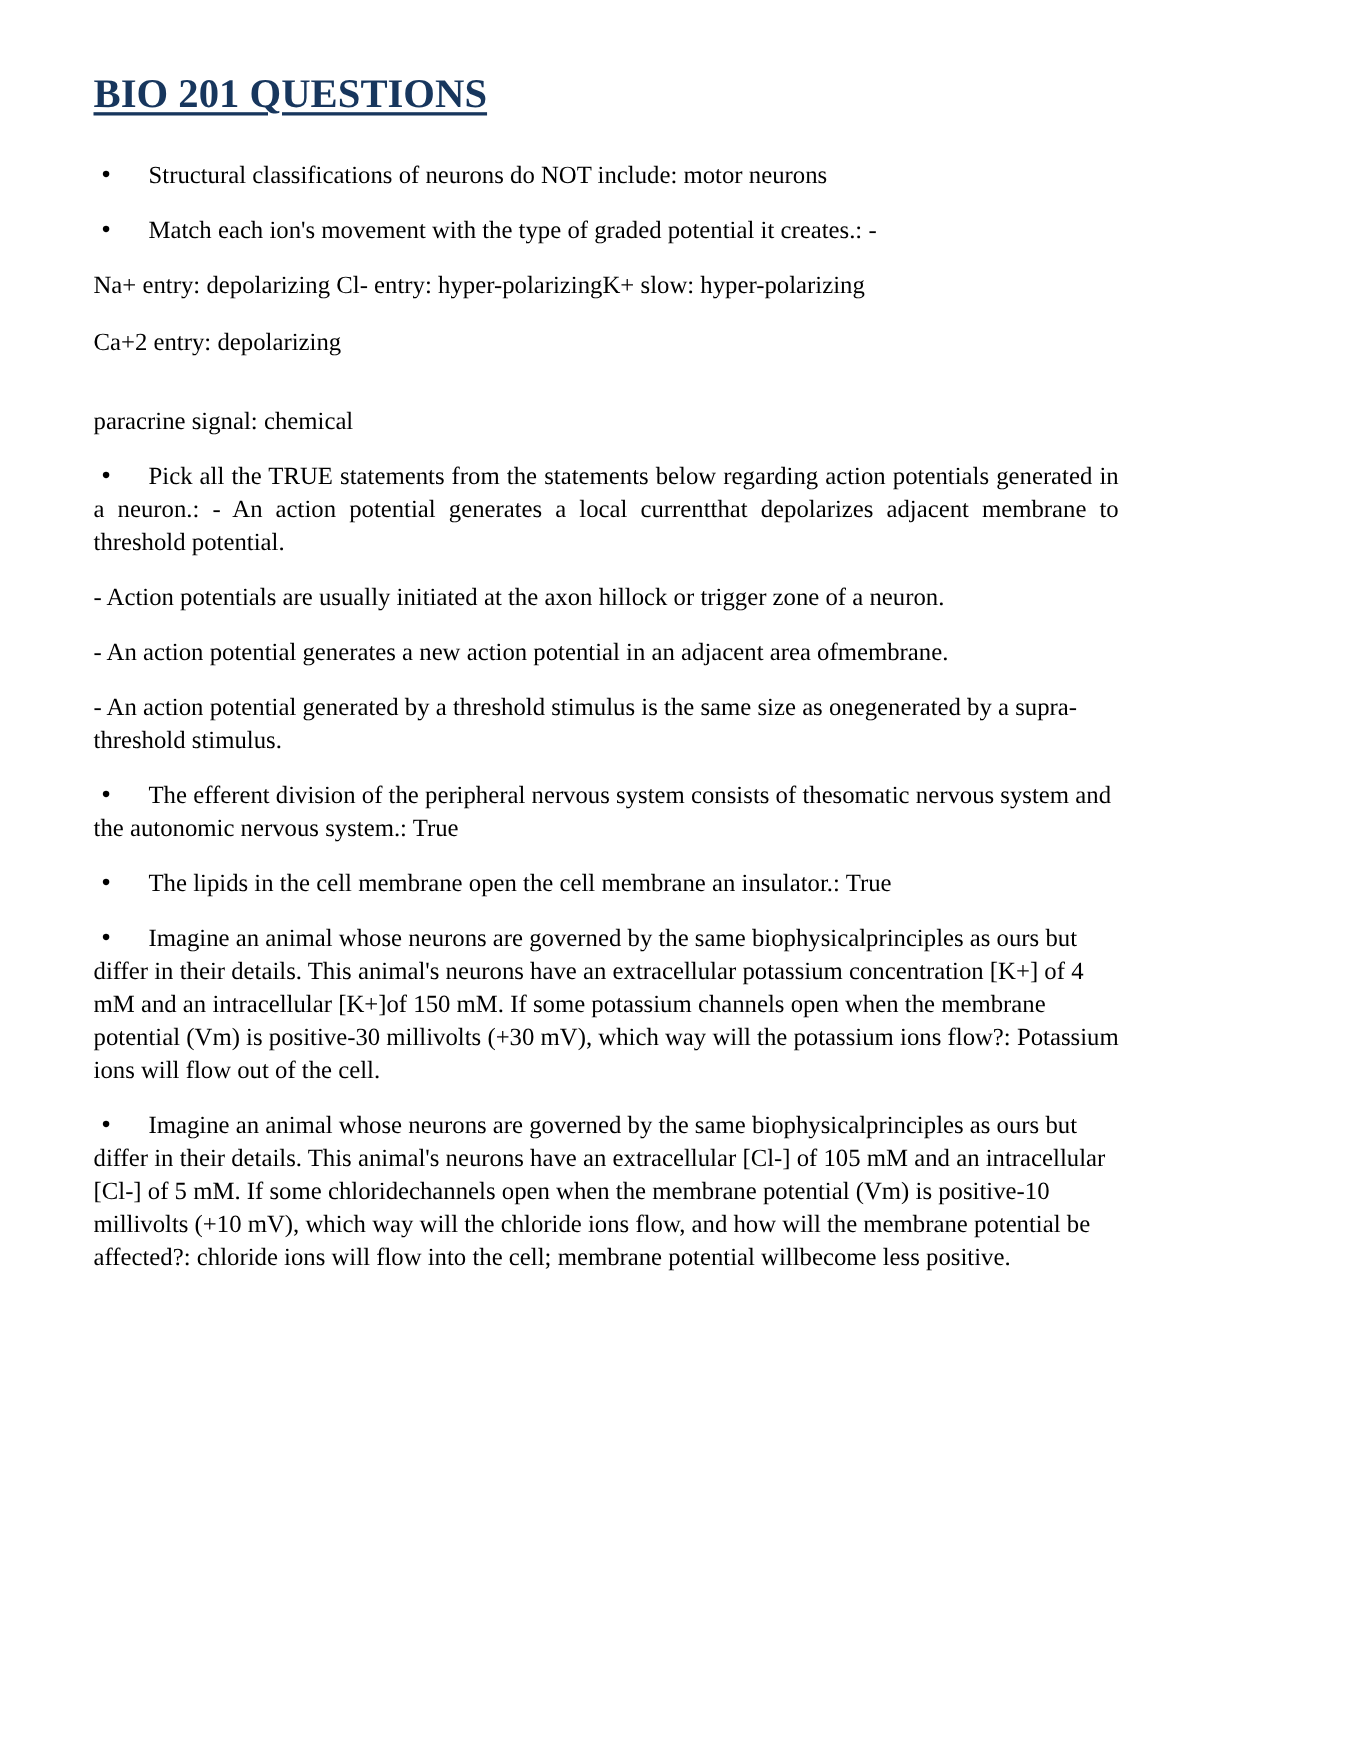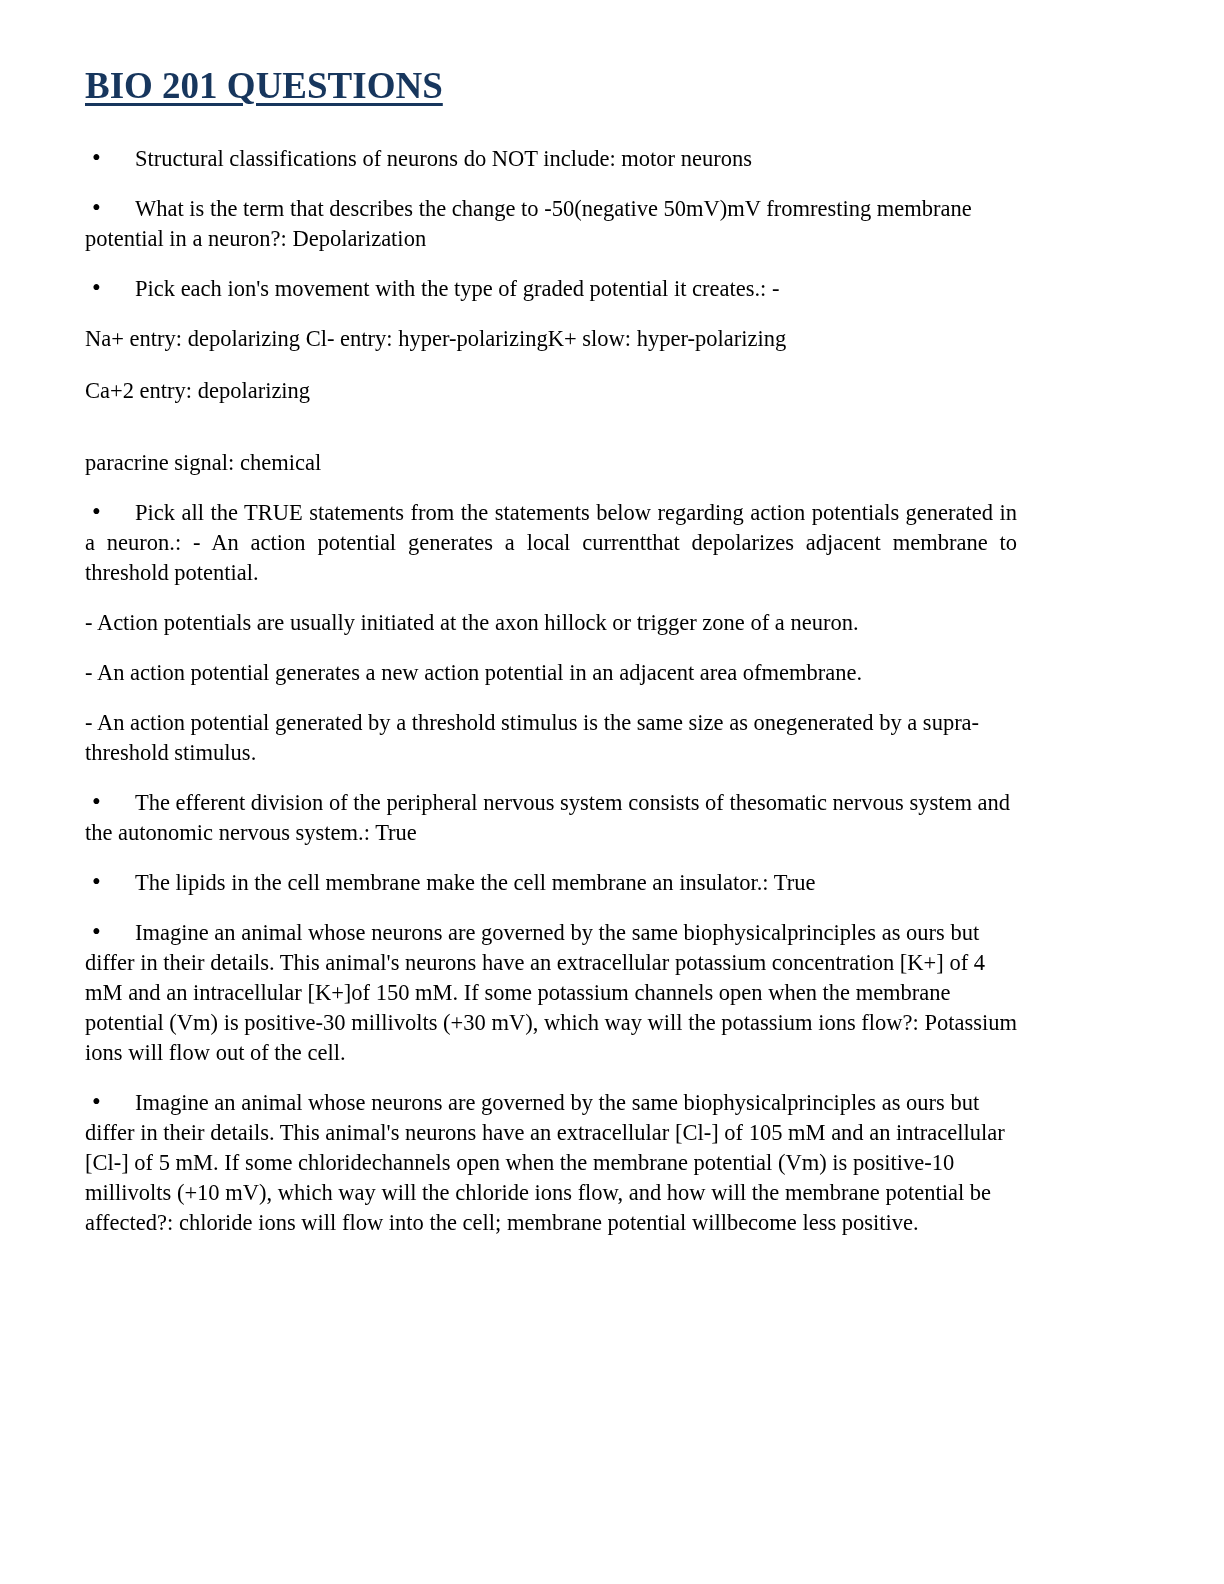--- a/index.html
+++ b/index.html
@@ -51,41 +51,40 @@
 </style>
 </head>
 <body>
 
 <div class="page">
 
   <h1 class="doc-title"><span class="underlined">BIO 201 QUESTIONS</span></h1>
 
   <p class="block bullet"><span class="dot">•</span><span class="txt">Structural classifications of neurons do NOT include: motor neurons</span></p>
 
-  <p class="block bullet"><span class="dot">•</span><span class="txt">What is the term that describes the change to -50(negative 50mV)mV fromresting membrane potential in a neuron?: Depolarization</span></p>
 
-  <p class="block bullet"><span class="dot">•</span><span class="txt">Pick each ion's movement with the type of graded potential it creates.: -</span></p>
+  <p class="block bullet"><span class="dot">•</span><span class="txt">Match each ion's movement with the type of graded potential it creates.: -</span></p>
 
   <p class="block para"><span class="txt">Na+ entry: depolarizing Cl- entry: hyper-polarizingK+ slow: hyper-polarizing</span></p>
 
   <p class="block para gap-lg"><span class="txt">Ca+2 entry: depolarizing</span></p>
 
 
   <p class="block para gap-xl"><span class="txt">paracrine signal: chemical</span></p>
 
   <p class="block bullet justify"><span class="dot">•</span><span class="txt">Pick all the TRUE statements from the statements below regarding action potentials generated in a neuron.: - An action potential generates a local currentthat depolarizes adjacent membrane to threshold potential.</span></p>
 
   <p class="block para"><span class="txt">- Action potentials are usually initiated at the axon hillock or trigger zone of a neuron.</span></p>
 
   <p class="block para"><span class="txt">- An action potential generates a new action potential in an adjacent area ofmembrane.</span></p>
 
   <p class="block para"><span class="txt">- An action potential generated by a threshold stimulus is the same size as onegenerated by a supra-threshold stimulus.</span></p>
 
   <p class="block bullet"><span class="dot">•</span><span class="txt">The efferent division of the peripheral nervous system consists of thesomatic nervous system and the autonomic nervous system.: True</span></p>
 
-  <p class="block bullet"><span class="dot">•</span><span class="txt">The lipids in the cell membrane make the cell membrane an insulator.: True</span></p>
+  <p class="block bullet"><span class="dot">•</span><span class="txt">The lipids in the cell membrane open the cell membrane an insulator.: True</span></p>
 
 
   <p class="block bullet"><span class="dot">•</span><span class="txt">Imagine an animal whose neurons are governed by the same biophysicalprinciples as ours but differ in their details. This animal's neurons have an extracellular potassium concentration [K+] of 4 mM and an intracellular [K+]of 150 mM. If some potassium channels open when the membrane potential (Vm) is positive-30 millivolts (+30 mV), which way will the potassium ions flow?: Potassium ions will flow out of the cell.</span></p>
 
   <p class="block bullet"><span class="dot">•</span><span class="txt">Imagine an animal whose neurons are governed by the same biophysicalprinciples as ours but differ in their details. This animal's neurons have an extracellular [Cl-] of 105 mM and an intracellular [Cl-] of 5 mM. If some chloridechannels open when the membrane potential (Vm) is positive-10 millivolts (+10 mV), which way will the chloride ions flow, and how will the membrane potential be affected?: chloride ions will flow into the cell; membrane potential willbecome less positive.</span></p>
 
 </div>
 
 </body></html>

